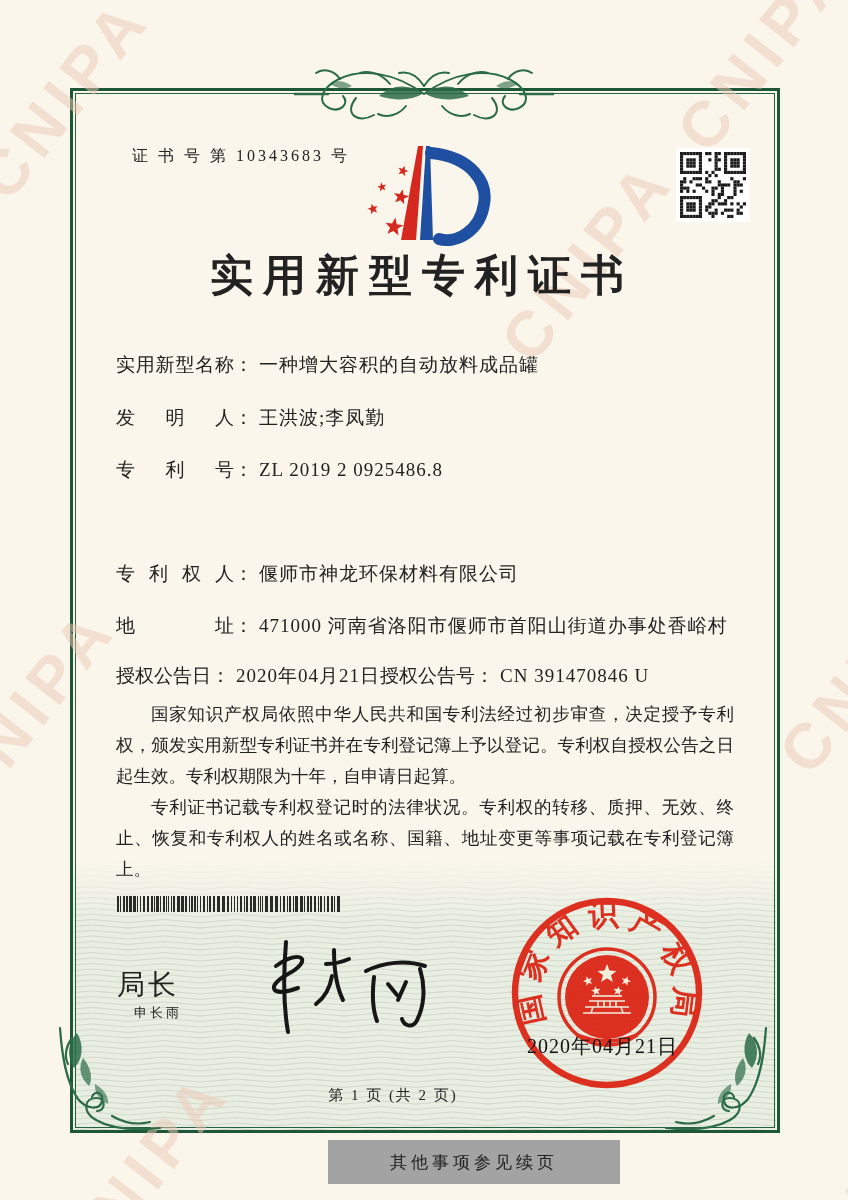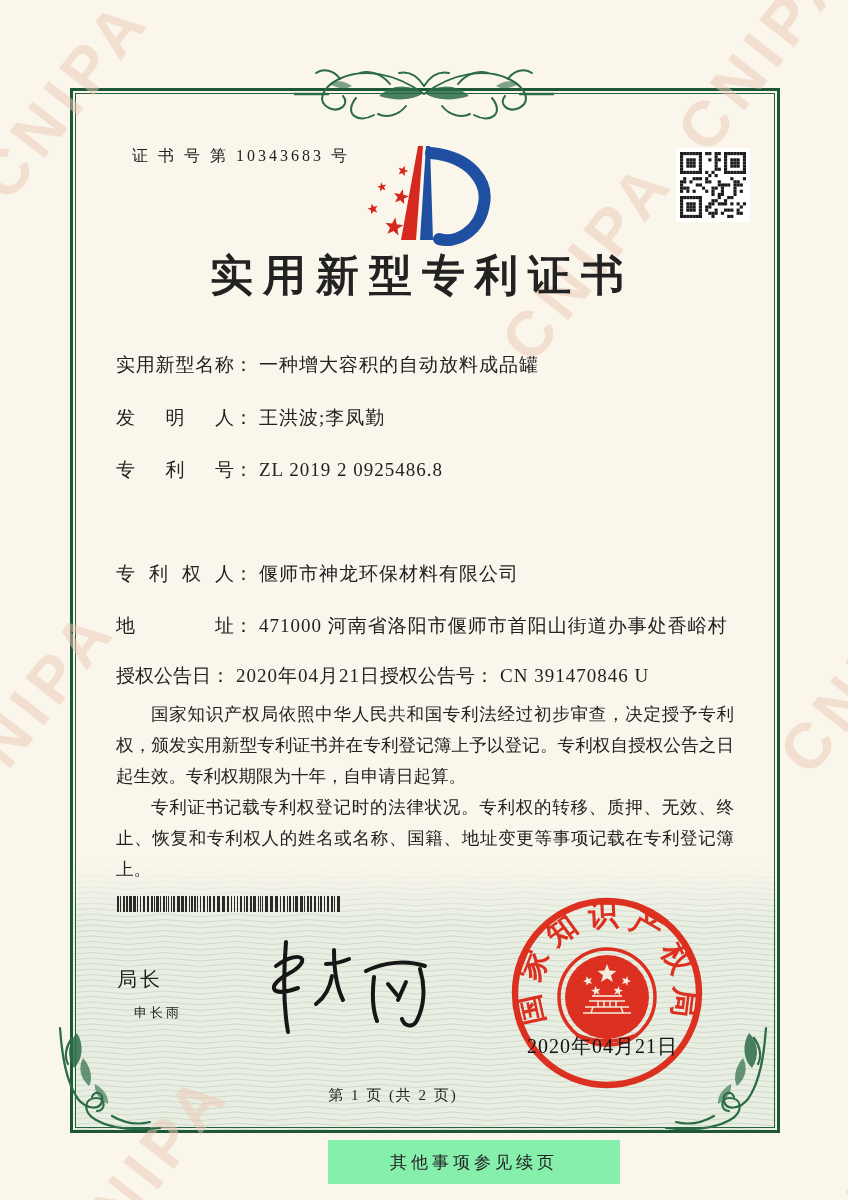--- a/index.html
+++ b/index.html
@@ -37,30 +37,30 @@
   .flabel{display:inline-block;width:118px;text-align:justify;text-align-last:justify;vertical-align:bottom;}
   .fcolon{display:inline-block;}
   .fvalue{display:inline-block;margin-left:6px;letter-spacing:1px;}
   .grant2{}
   
   .bodytext{position:absolute;left:116px;top:699px;width:618px;font-size:17.5px;
     line-height:31px;text-align:justify;z-index:4;font-family:Liberation Serif, serif;}
   .bodytext p{margin:0;text-indent:2em;}
   
   .barcode{position:absolute;left:117px;top:896px;z-index:4;}
-  .signer-title{position:absolute;left:117px;top:966px;font-size:20px;letter-spacing:3px;z-index:4;}
+  .signer-title{position:absolute;left:117px;top:966px;font-size:28px;letter-spacing:3px;z-index:4;}
   .signer-name{position:absolute;left:134px;top:1004px;font-size:13px;letter-spacing:3px;z-index:4;}
   .signature{position:absolute;left:246px;top:936px;z-index:4;}
   .seal{position:absolute;left:505px;top:891px;z-index:4;}
   .seal-date{position:absolute;left:527px;top:1033px;width:170px;font-size:20px;
     letter-spacing:1px;color:#111;z-index:5;white-space:nowrap;}
   .page-footer{position:absolute;left:0;top:1086px;width:786px;text-align:center;
     font-size:15px;letter-spacing:2px;z-index:4;}
   .cont-band{position:absolute;left:328px;top:1140px;width:292px;height:44px;
-    background:#86efac;z-index:4;display:flex;align-items:center;justify-content:center;}
+    background:#a3a3a3;z-index:4;display:flex;align-items:center;justify-content:center;}
   .cont-note{font-size:17px;letter-spacing:4px;}
 </style>
 </head>
 <body>
 
 <div class="page">
 
   <div class="wm" style="left:-38px;top:168px;">CNIPA</div>
   <div class="wm" style="left:662px;top:120px;">CNIPA</div>
   <div class="wm" style="left:486px;top:330px;">CNIPA</div>

